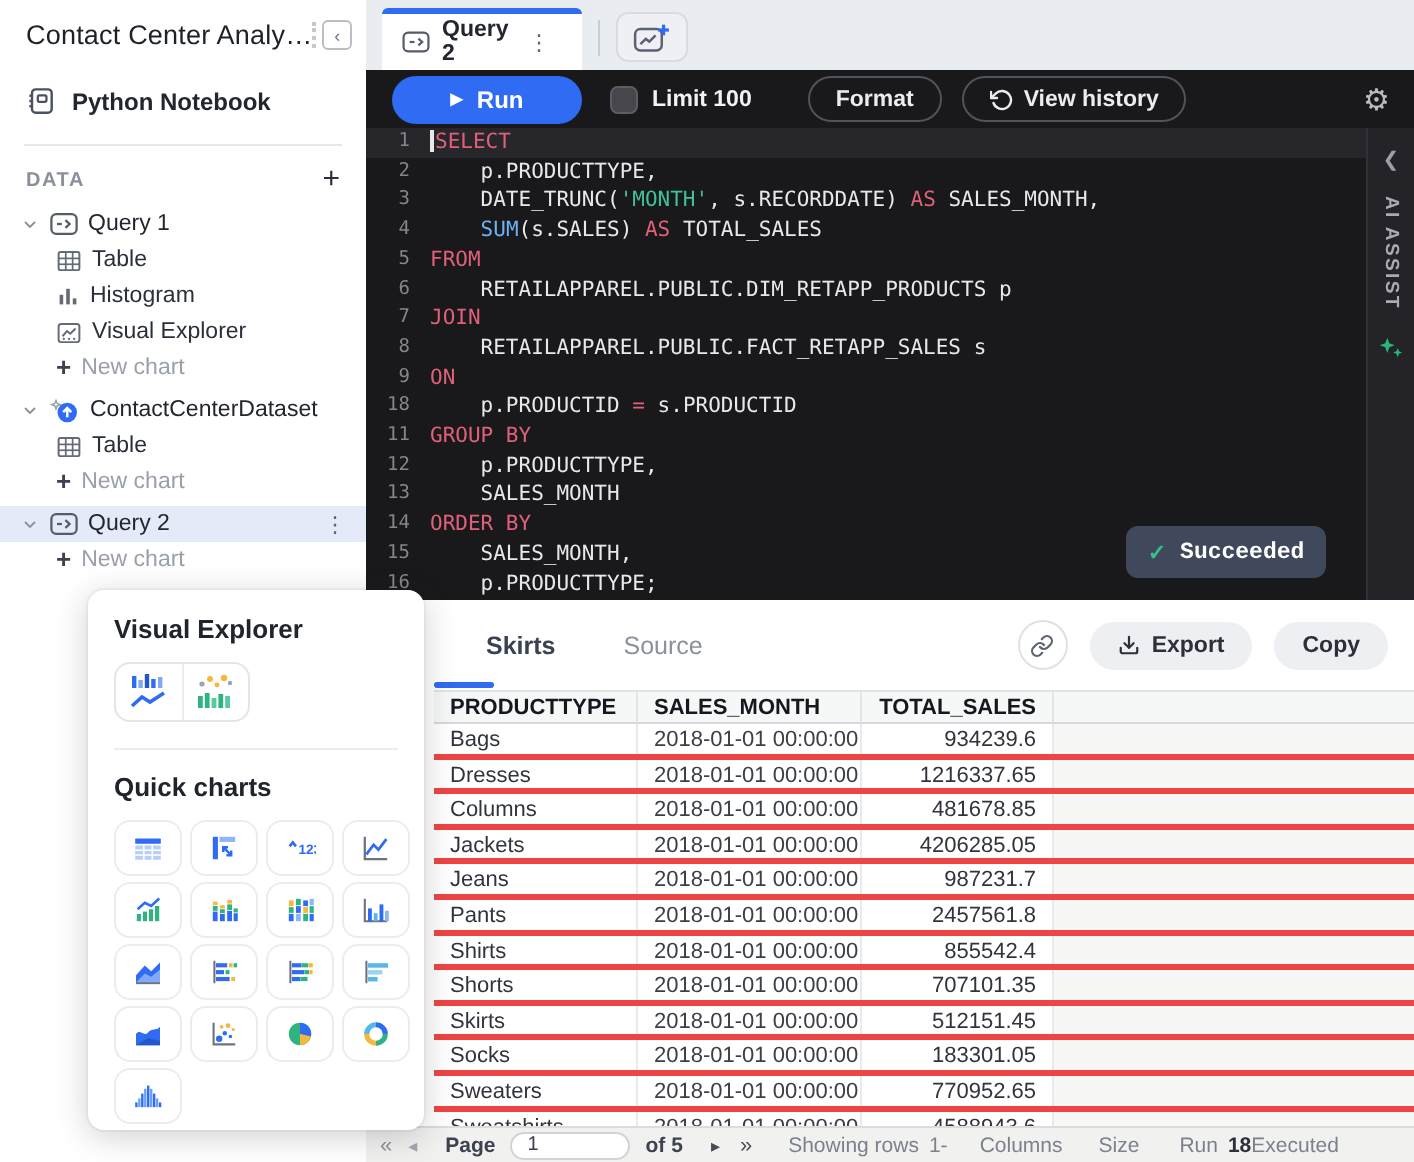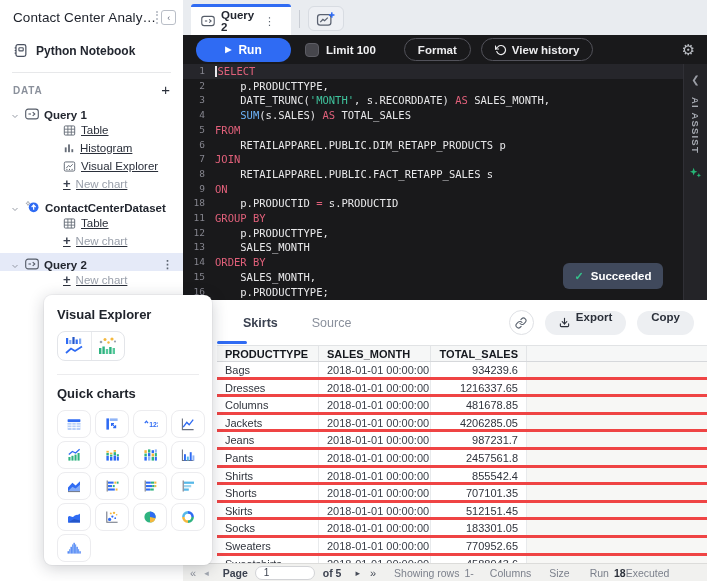--- a/index.html
+++ b/index.html
@@ -17,22 +17,22 @@
   .collapse-box { width:15px; height:15px; border:1.2px solid #b9bec7; border-radius:3px;
                   display:flex; align-items:center; justify-content:center; font-size:9px; color:#6a7180; }
   .nb-row { display:flex; align-items:center; gap:8px; padding:8px 13px 6px; }
   .nb-label { font-size:12px; font-weight:700; color:#22262f; }
   .sb-divider { height:1px; background:#e7e8ea; margin:8px 12px 0; }
   .data-row { display:flex; align-items:center; justify-content:space-between; padding:11px 13px 4px; }
   .data-label { font-size:10px; font-weight:700; letter-spacing:.8px; color:#8a909b; }
   .data-plus { font-size:15px; color:#2a2f3a; cursor:pointer; line-height:12px; }
   .tree { font-size:11.5px; color:#2a2f3a; }
   .trow { display:flex; align-items:center; height:18px; gap:5px; padding-left:10px; cursor:pointer; }
-  .trow.parent { font-weight:700; color:#22262f; margin-top:3px;align-items:flex-end; }
-  .trow.child { padding-left:63px;text-decoration:underline; }
+  .trow.parent { font-weight:400; color:#22262f; margin-top:3px; }
+  .trow.child { padding-left:28px; }
   .trow.selected { background:#e5eaf8; }
   .trow .lbl { flex:1 1 auto; white-space:nowrap; overflow:hidden; }
   .trow .muted { color:#9aa0ab; font-weight:400; }
   .kebab { color:#5b6470; font-size:11px; padding-right:10px; letter-spacing:0; }
   .icon { display:inline-flex; align-items:center; justify-content:center; flex:0 0 auto; }
 
   
   .popup { position:absolute; left:44px; top:295px; width:168px; height:270px; background:#fff;
            border-radius:8px; box-shadow:0 3px 16px rgba(30,35,48,.22), 0 0 0 1px rgba(30,35,48,.04);
            z-index:6; padding:12px 0 0 13px; }
@@ -89,36 +89,36 @@
 
   .ai-strip { position:absolute; right:0; top:29px; width:24px; height:236px; background:#242428;
               border-left:1px solid #303036; display:flex; flex-direction:column; align-items:center;
               padding-top:10px; gap:12px; }
   .ai-chev { color:#9b9ea6; font-size:10px; cursor:pointer; }
   .ai-label { writing-mode:vertical-rl; font-size:9.5px; letter-spacing:1.2px; color:#a7abb3;
               font-weight:600; }
   .status-badge { position:absolute; left:380px; top:228px; width:100px; height:26px; background:#40495c;
                   border-radius:6px; display:flex; align-items:center; justify-content:center; gap:7px; }
   .status-badge .chk { color:#35c08b; font-size:11px; font-weight:700; }
-  .status-badge .stxt { color:#fff; font-size:11.5px; font-weight:700; }
+  .status-badge .stxt { color:#fff; font-size:11.5px; font-weight:700;font-family:Liberation Mono, monospace; }
 
   
   .results { position:absolute; left:0; top:300px; width:524px; height:263px; background:#fff;
              overflow:hidden; }
   .rhead { position:relative; height:45px; display:flex; align-items:center; padding-left:60px; }
   .rtab { font-size:12.5px; margin-right:34px; cursor:pointer; }
   .rtab.on { color:#3a4150; font-weight:600; }
   .rtab.off { color:#8a909c; }
   .rtab-underline { position:absolute; left:34px; bottom:1px; width:30px; height:3px; background:#2f6bf3;
                     border-radius:2px; }
   .rhead-right { margin-left:auto; display:flex; align-items:center; gap:11px; padding-right:13px; }
   .link-btn { width:25px; height:25px; border:1px solid #dfe1e5; border-radius:50%; display:flex;
               align-items:center; justify-content:center; color:#5c6470; cursor:pointer; background:#fff; }
   .soft-btn { height:24px; border-radius:12px; background:#edeff2; border:none; color:#2b303a;
-              font-size:11.5px; font-weight:600; padding:0 14px; display:flex; 
+              font-size:11.5px; font-weight:600; padding:0 14px; display:flex; align-items:center;
               gap:6px; cursor:pointer; font-family:inherit; }
   .rtable { position:absolute; left:34px; top:45px; right:0; bottom:0; }
   .rt-header { display:flex; height:17px; background:#f6f7f7; border-top:1px solid #e1e3e5;
                border-bottom:1px solid #d6d8db; }
   .rt-header .hc { font-size:11px; font-weight:700; color:#15181e; padding:2px 8px 0;
                    border-right:1px solid #e3e5e7; }
   .rt-header .hfill { flex:1; }
   .rt-body { background:#f7f7f5; }
   .rt-row { display:flex; height:17.6px; background:#fff; border-bottom:3px solid #ef4444; }
   .rt-row .c { font-size:11px; color:#30343d; padding:2px 8px 0; border-right:1px solid #e8eaec;

